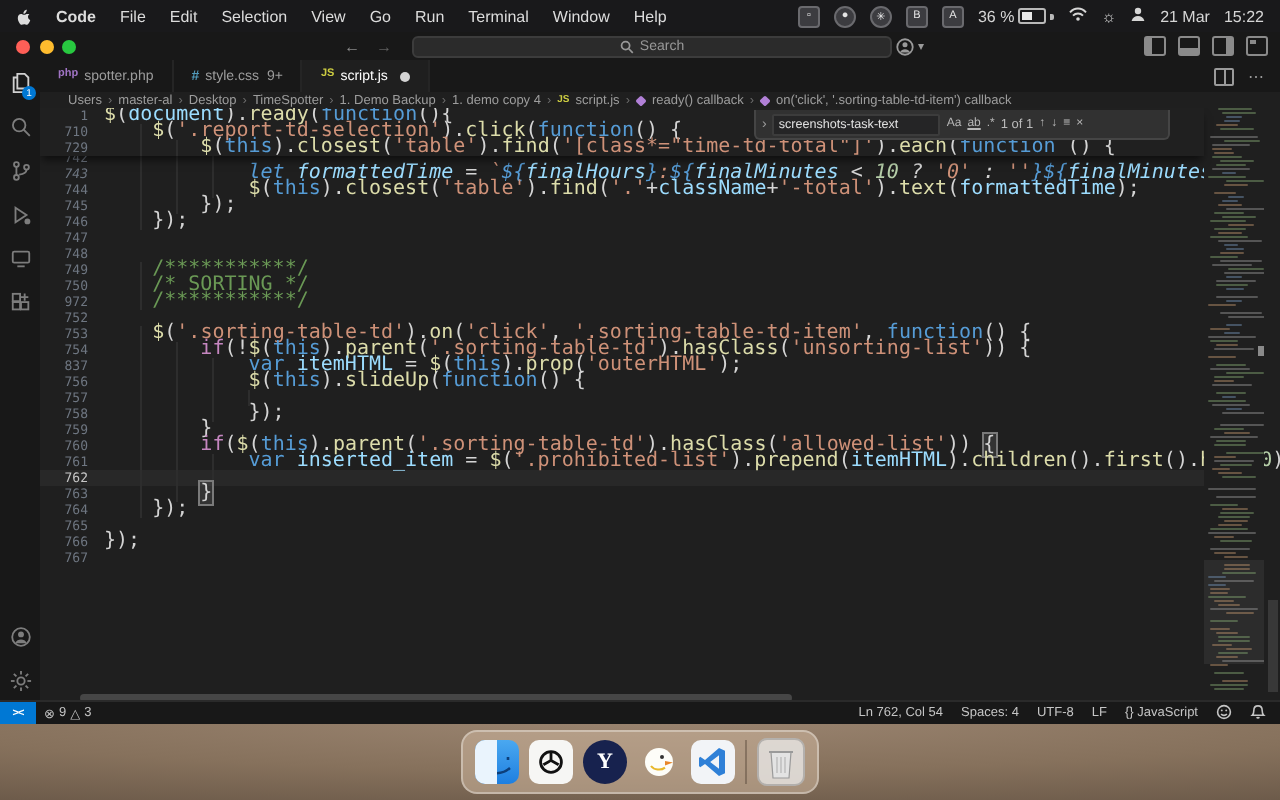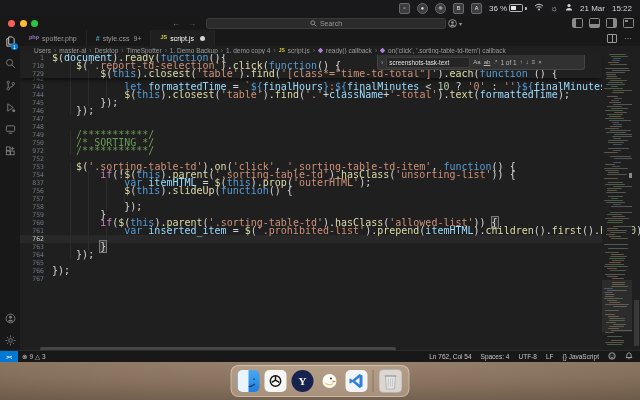--- a/index.html
+++ b/index.html
@@ -122,20 +122,37 @@
   .d-yandex{background:#17224e;border-radius:50%;color:#fff;font-weight:bold;font-size:11px;font-family:"Liberation Serif",serif;}
   .d-vscode{background:#f2f4f7;}
   .d-trash{background:rgba(235,235,235,0.75);border:0.5px solid rgba(120,120,120,0.4);}
 </style>
 </head>
 <body>
 
 <div class="screen">
 
   <div class="menubar">
+    <div class="menu-left">
+      <span class="apple-logo">
+        <svg width="8" height="9" viewBox="0 0 8 9">
+            <path fill="#dcdcdc" d="M4.1 1.6c.3-.4.8-.7 1.3-.7 0 .5-.2 1-.5 1.3-.3.4-.8.7-1.2.6 0-.5.1-.9.4-1.2zM5.8 3c-.8 0-1.2.4-1.7.4S3.1 3 2.5 3C1.7 3 .9 3.7.9 5c0 1.6 1.2 3.4 1.9 3.4.4 0 .8-.3 1.3-.3s.8.3 1.3.3c.7 0 1.6-1.6 1.7-2.4-.7-.3-1.1-.9-1.1-1.6 0-.6.3-1 .7-1.3-.3-.1-.6-.1-.9-.1z"></path>
+          </svg>
+      </span>
+    <span class="bold">Code</span>
+        <span>File</span>
+        <span>Edit</span>
+        <span>Selection</span>
+        <span>View</span>
+        <span>Go</span>
+        <span>Run</span>
+        <span>Terminal</span>
+        <span>Window</span>
+        <span>Help</span>
+      </div>
     <div class="menu-right">
       <span class="mb-appicon">▫</span>
       <span class="mb-appicon round">●</span>
       <span class="mb-appicon round">✳</span>
       <span class="mb-appicon">B</span>
       <span class="mb-appicon">A</span>
       <span class="mb-batt">
         <span>36 %</span>
         <span class="shell">
             <i></i>
@@ -306,21 +323,21 @@
         <span class="bc-ico-m"></span>
         <span>on('click', '.sorting-table-td-item') callback</span>
       </div>
 
     <div class="editor">
       <div id="code-lines">
           <div class="code-row" style="top: 21px;">
             <div class="guides" style="width: 37.12px;"></div>
             <span class="ln">742</span>
           </div>
-          <div class="code-row" style="top: 29px;">
+          <div class="code-row" style="top: 29px; font-style: italic;">
             <div class="guides" style="width: 37.12px;"></div>
             <span class="ln">743</span>
             <span class="code"><span>            </span><span class="tk-k">let</span><span class="tk-p"> </span><span class="tk-v">formattedTime</span><span class="tk-p"> = </span><span class="tk-s">`</span><span class="tk-t">${</span><span class="tk-v">finalHours</span><span class="tk-t">}</span><span class="tk-s">:</span><span class="tk-t">${</span><span class="tk-v">finalMinutes</span><span class="tk-p"> &lt; </span><span class="tk-n">10</span><span class="tk-p"> ? </span><span class="tk-s">'0'</span><span class="tk-p"> : </span><span class="tk-s">''</span><span class="tk-t">}</span><span class="tk-t">${</span><span class="tk-v">finalMinutes</span><span class="tk-t">}</span><span class="tk-s">`</span><span class="tk-p">;</span></span>
           </div>
           <div class="code-row" style="top: 37px;">
             <div class="guides" style="width: 37.12px;"></div>
             <span class="ln">744</span>
             <span class="code"><span>            </span><span class="tk-f">$</span><span class="tk-p">(</span><span class="tk-k">this</span><span class="tk-p">).</span><span class="tk-f">closest</span><span class="tk-p">(</span><span class="tk-s">'table'</span><span class="tk-p">).</span><span class="tk-f">find</span><span class="tk-p">(</span><span class="tk-s">'.'</span><span class="tk-p">+</span><span class="tk-v">className</span><span class="tk-p">+</span><span class="tk-s">'-total'</span><span class="tk-p">).</span><span class="tk-f">text</span><span class="tk-p">(</span><span class="tk-v">formattedTime</span><span class="tk-p">);</span></span>
           </div>
           <div class="code-row" style="top: 45px;">

